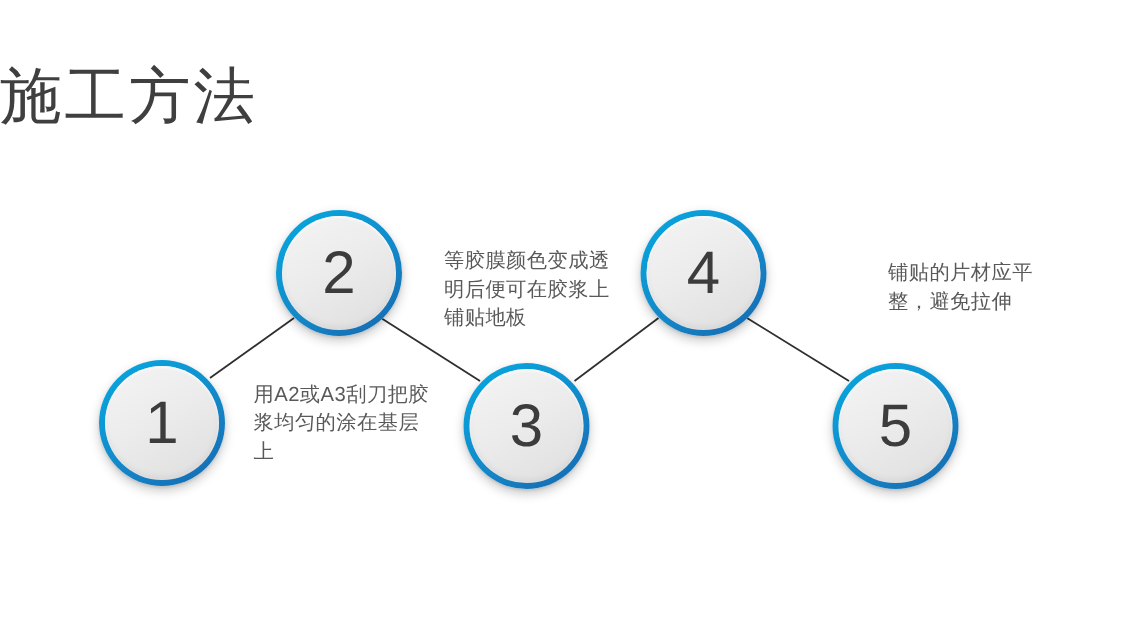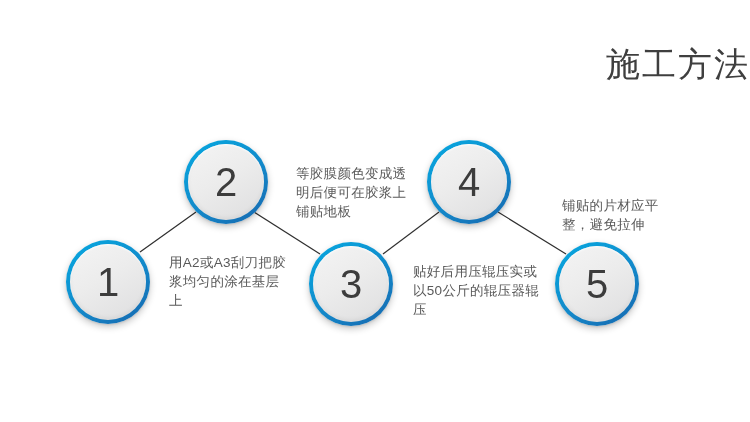--- a/index.html
+++ b/index.html
@@ -20,22 +20,22 @@
     height: 422px;
     background: #ffffff;
   }
 
   
   .page-title {
     position: absolute;
     left: 0;
     top: 44px;
     width: 750px;
-    text-align: right;
-    font-size: 34px;
+    text-align: left;
+    font-size: 41px;
     letter-spacing: 2px;
     color: #3f3f3f;
     font-weight: 400;
     line-height: 40px;
     white-space: nowrap;
   }
 
   
   .connectors {
     position: absolute;
@@ -100,21 +100,21 @@
   #node-1 { left: 66px;  top: 240px; }
   #node-2 { left: 184px; top: 140px; }
   #node-3 { left: 309px; top: 242px; }
   #node-4 { left: 427px; top: 140px; }
   #node-5 { left: 555px; top: 242px; }
 
   #caption-1 { left: 46px;  top: 189px; width: 125px; }
   #caption-2 { left: 169px; top: 253px; width: 120px; }
   #caption-3 { left: 296px; top: 164px; width: 118px; }
   #caption-4 { left: 413px; top: 262px; width: 128px; }
-  #caption-5 { left: 562px; top: 172px; width: 120px; margin-top: 24px; }
+  #caption-5 { left: 592px; top: 172px; width: 120px; }
 </style>
 </head>
 <body>
 
 <div id="canvas">
 
   <div class="page-title">施工方法</div>
 
   <svg class="connectors" width="750" height="422" viewBox="0 0 750 422" xmlns="http://www.w3.org/2000/svg">
     <line x1="140" y1="252" x2="196" y2="212" stroke="#2f2f2f" stroke-width="1.2"></line>
@@ -145,21 +145,20 @@
     </div>
   </div>
   <div class="caption" id="caption-3">等胶膜颜色变成透明后便可在胶浆上铺贴地板</div>
 
   <div class="step-node" id="node-4">
     <div class="step-ring"></div>
     <div class="step-inner">
       <span class="step-number">4</span>
     </div>
   </div>
-  <div class="caption" id="caption-4">贴好后用压辊压实或以50公斤的辊压器辊压</div>
 
   <div class="step-node" id="node-5">
     <div class="step-ring"></div>
     <div class="step-inner">
       <span class="step-number">5</span>
     </div>
   </div>
   <div class="caption" id="caption-5">铺贴的片材应平整，避免拉伸</div>
 
 </div>

